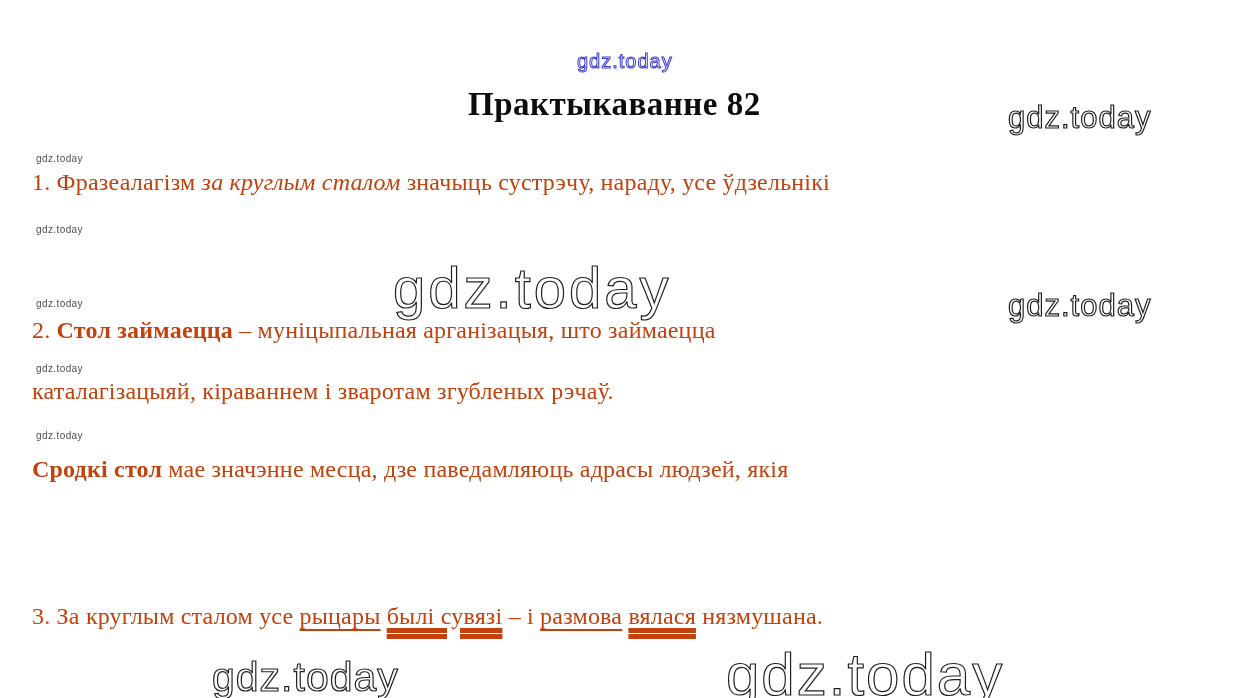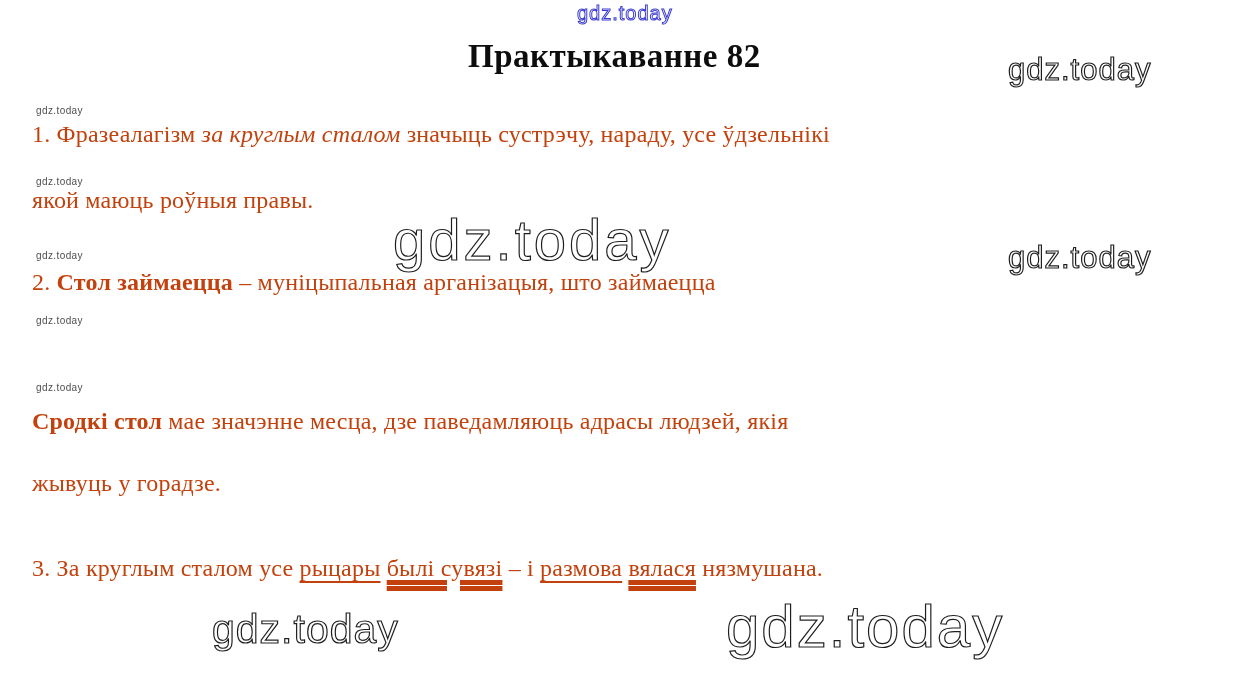--- a/index.html
+++ b/index.html
@@ -5,21 +5,21 @@
   html, body { margin: 0; padding: 0; background: #ffffff; }
   #page {
     position: relative;
     width: 1249px;
     height: 698px;
     background: #ffffff;
     overflow: hidden;
     font-family: "Liberation Serif", "DejaVu Serif", serif;
     color: #0d0d0d;
   }
-  .abs { position: absolute; white-space: nowrap; }
+  .abs { position: absolute; white-space: nowrap; margin-top: 48px; }
 
   
   .textline {
     font-size: 24px;
     line-height: 1.05;
     letter-spacing: 0.2px;
     color: #c2410c;
   }
   .b { font-weight: bold; }
   .i { font-style: italic; }
@@ -104,28 +104,27 @@
   <div class="abs wm-small sm2">gdz.today</div>
   <div class="abs wm-small sm3">gdz.today</div>
   <div class="abs wm-small sm4">gdz.today</div>
   <div class="abs wm-small sm5">gdz.today</div>
 
   <div class="abs title ln-title">Практыкаванне 82</div>
 
   <div class="abs textline ln-i1a">
     <span>1. Фразеалагізм </span><span class="i">за круглым сталом</span><span> значыць сустрэчу, нараду, усе ўдзельнікі</span>
   </div>
-  <div class="abs textline ln-i1b">якой маюць роўныя правы.</div>
 
   <div class="abs textline ln-i2a">
     <span>2. </span><span class="b">Стол займаецца</span><span> – муніцыпальная арганізацыя, што займаецца</span>
   </div>
+  <div class="abs textline ln-i2b">каталагізацыяй, кіраваннем і зваротам згубленых рэчаў.</div>
 
   <div class="abs textline ln-i2c">
     <span class="b">Сродкі стол</span><span> мае значэнне месца, дзе паведамляюць адрасы людзей, якія</span>
   </div>
-  <div class="abs textline ln-i2d">жывуць у горадзе.</div>
 
   <div class="abs textline ln-i3a">
     <span>3. За круглым сталом усе </span><span class="u1">рыцары</span><span> </span><span class="u2">былі сувязі</span><span> – і </span><span class="u1">размова</span><span> </span><span class="u2">вялася</span><span> нязмушана.</span>
   </div>
 
 </div>
 
 </body></html>

